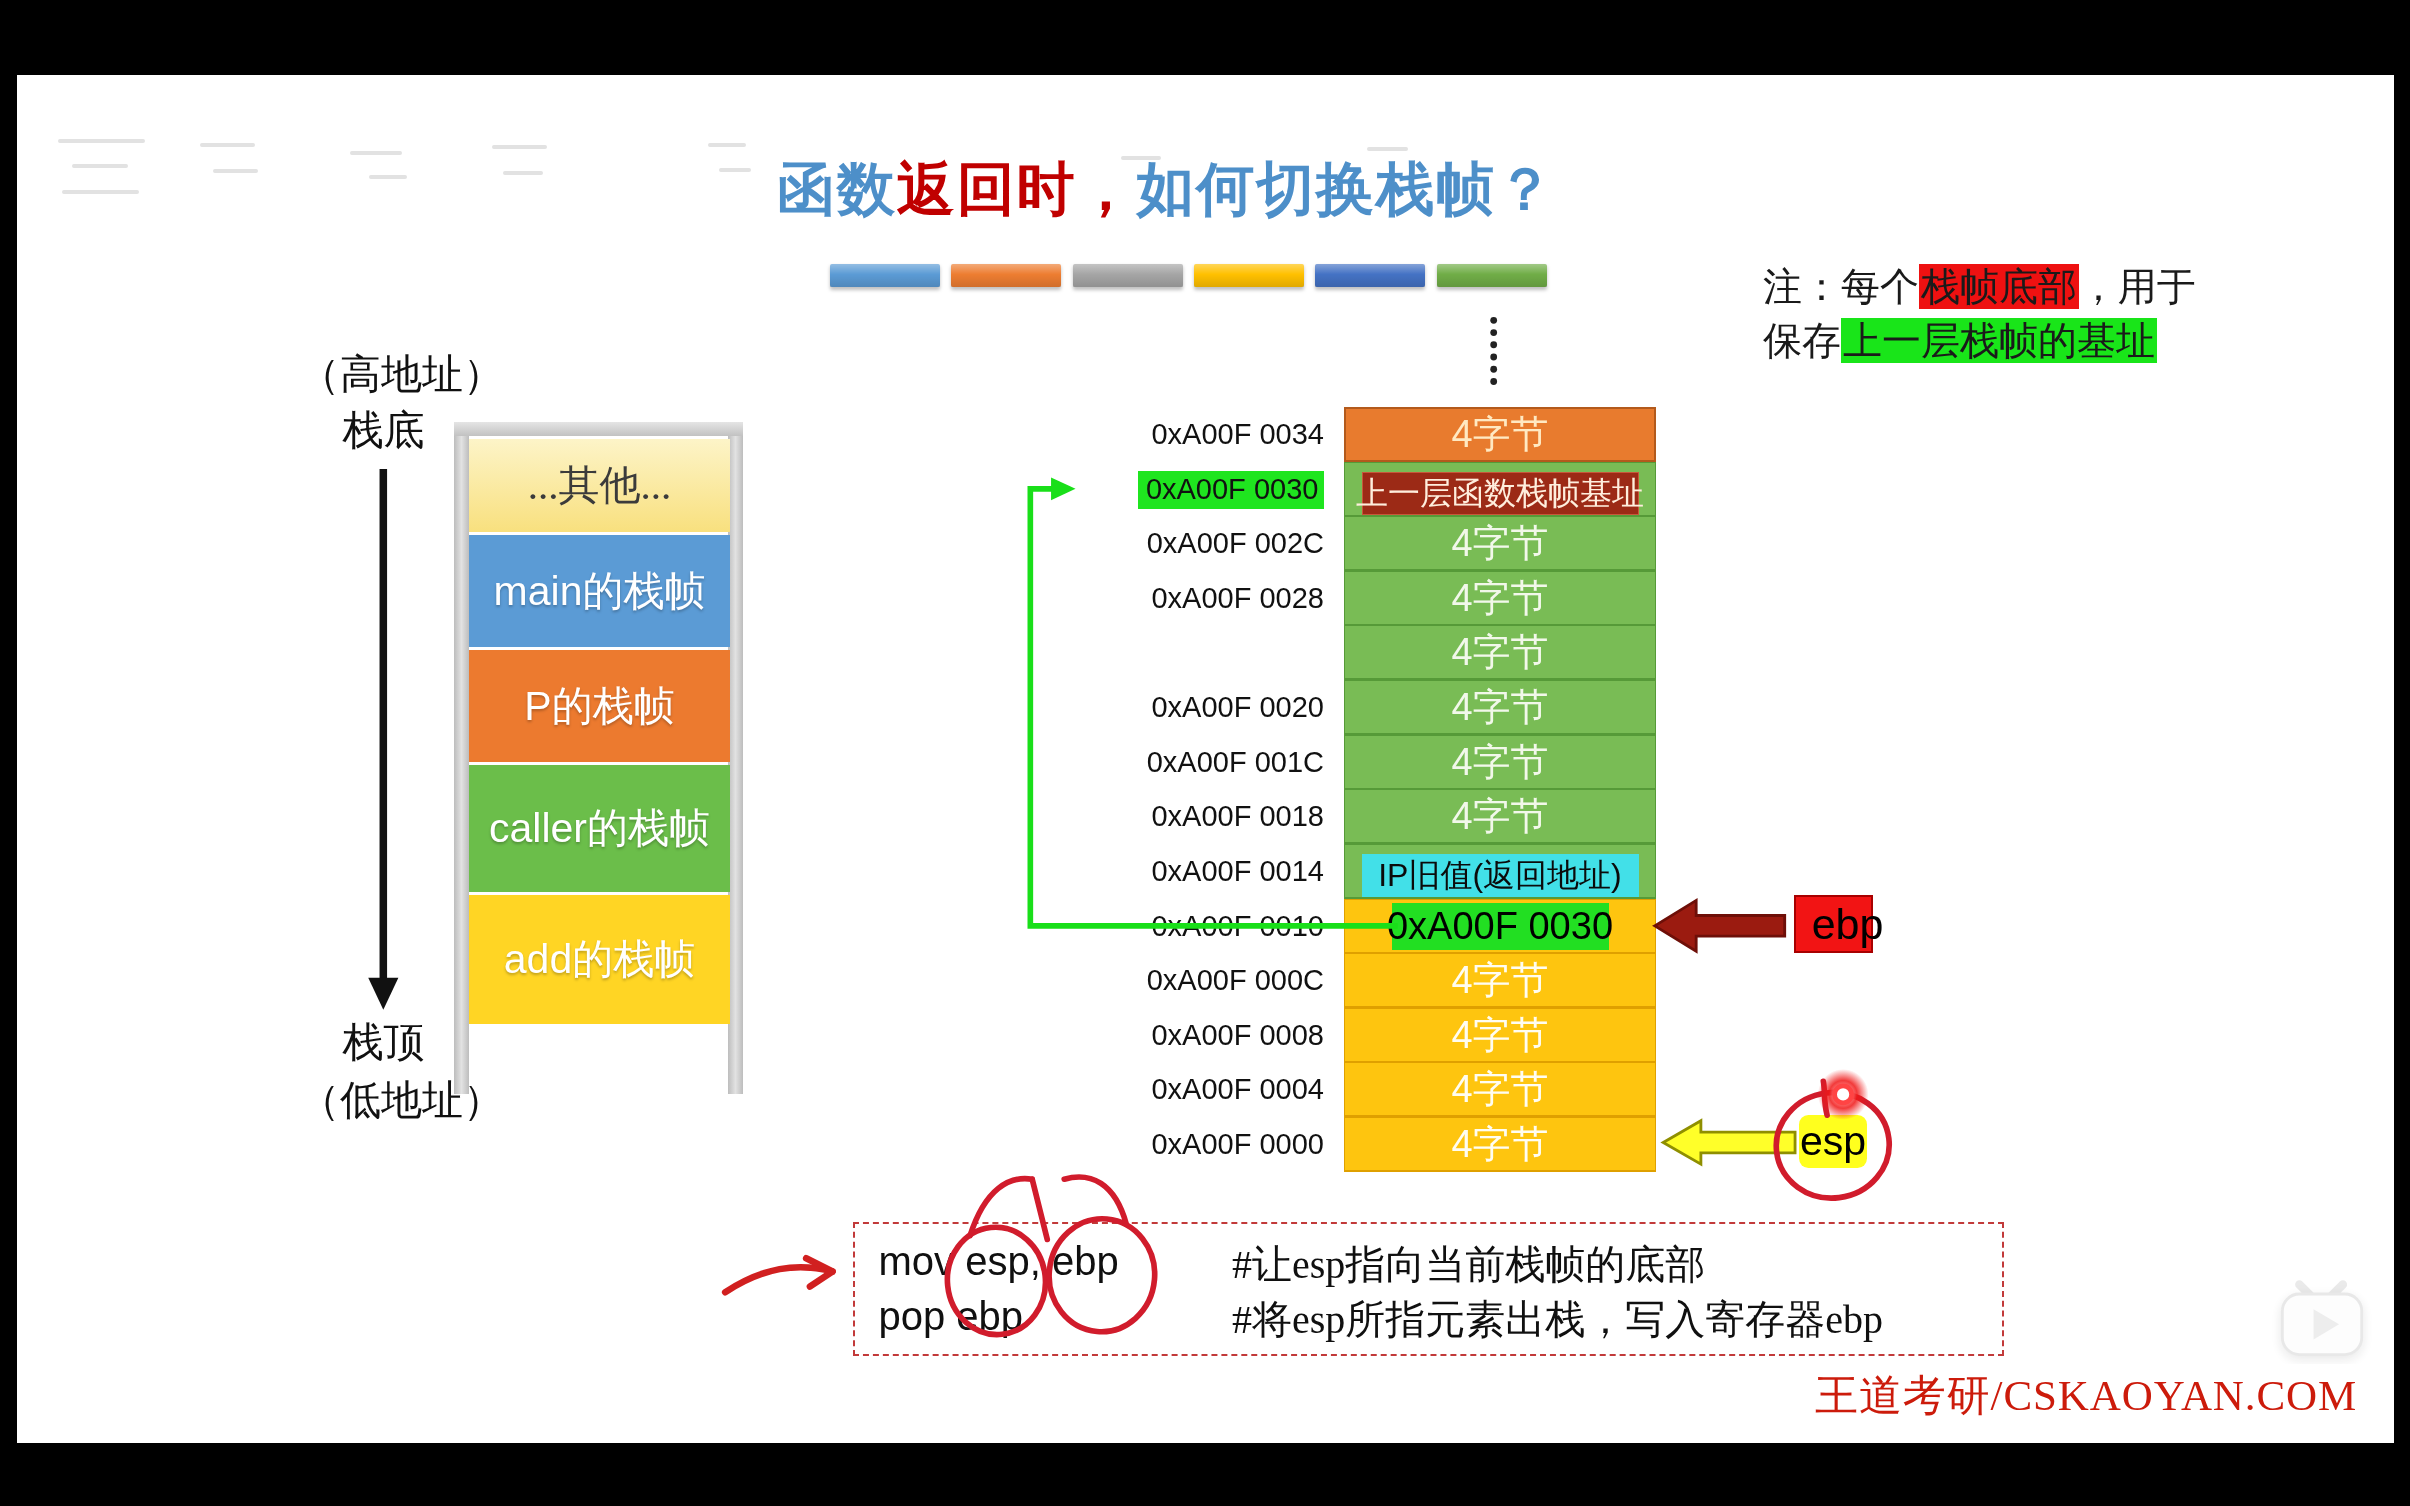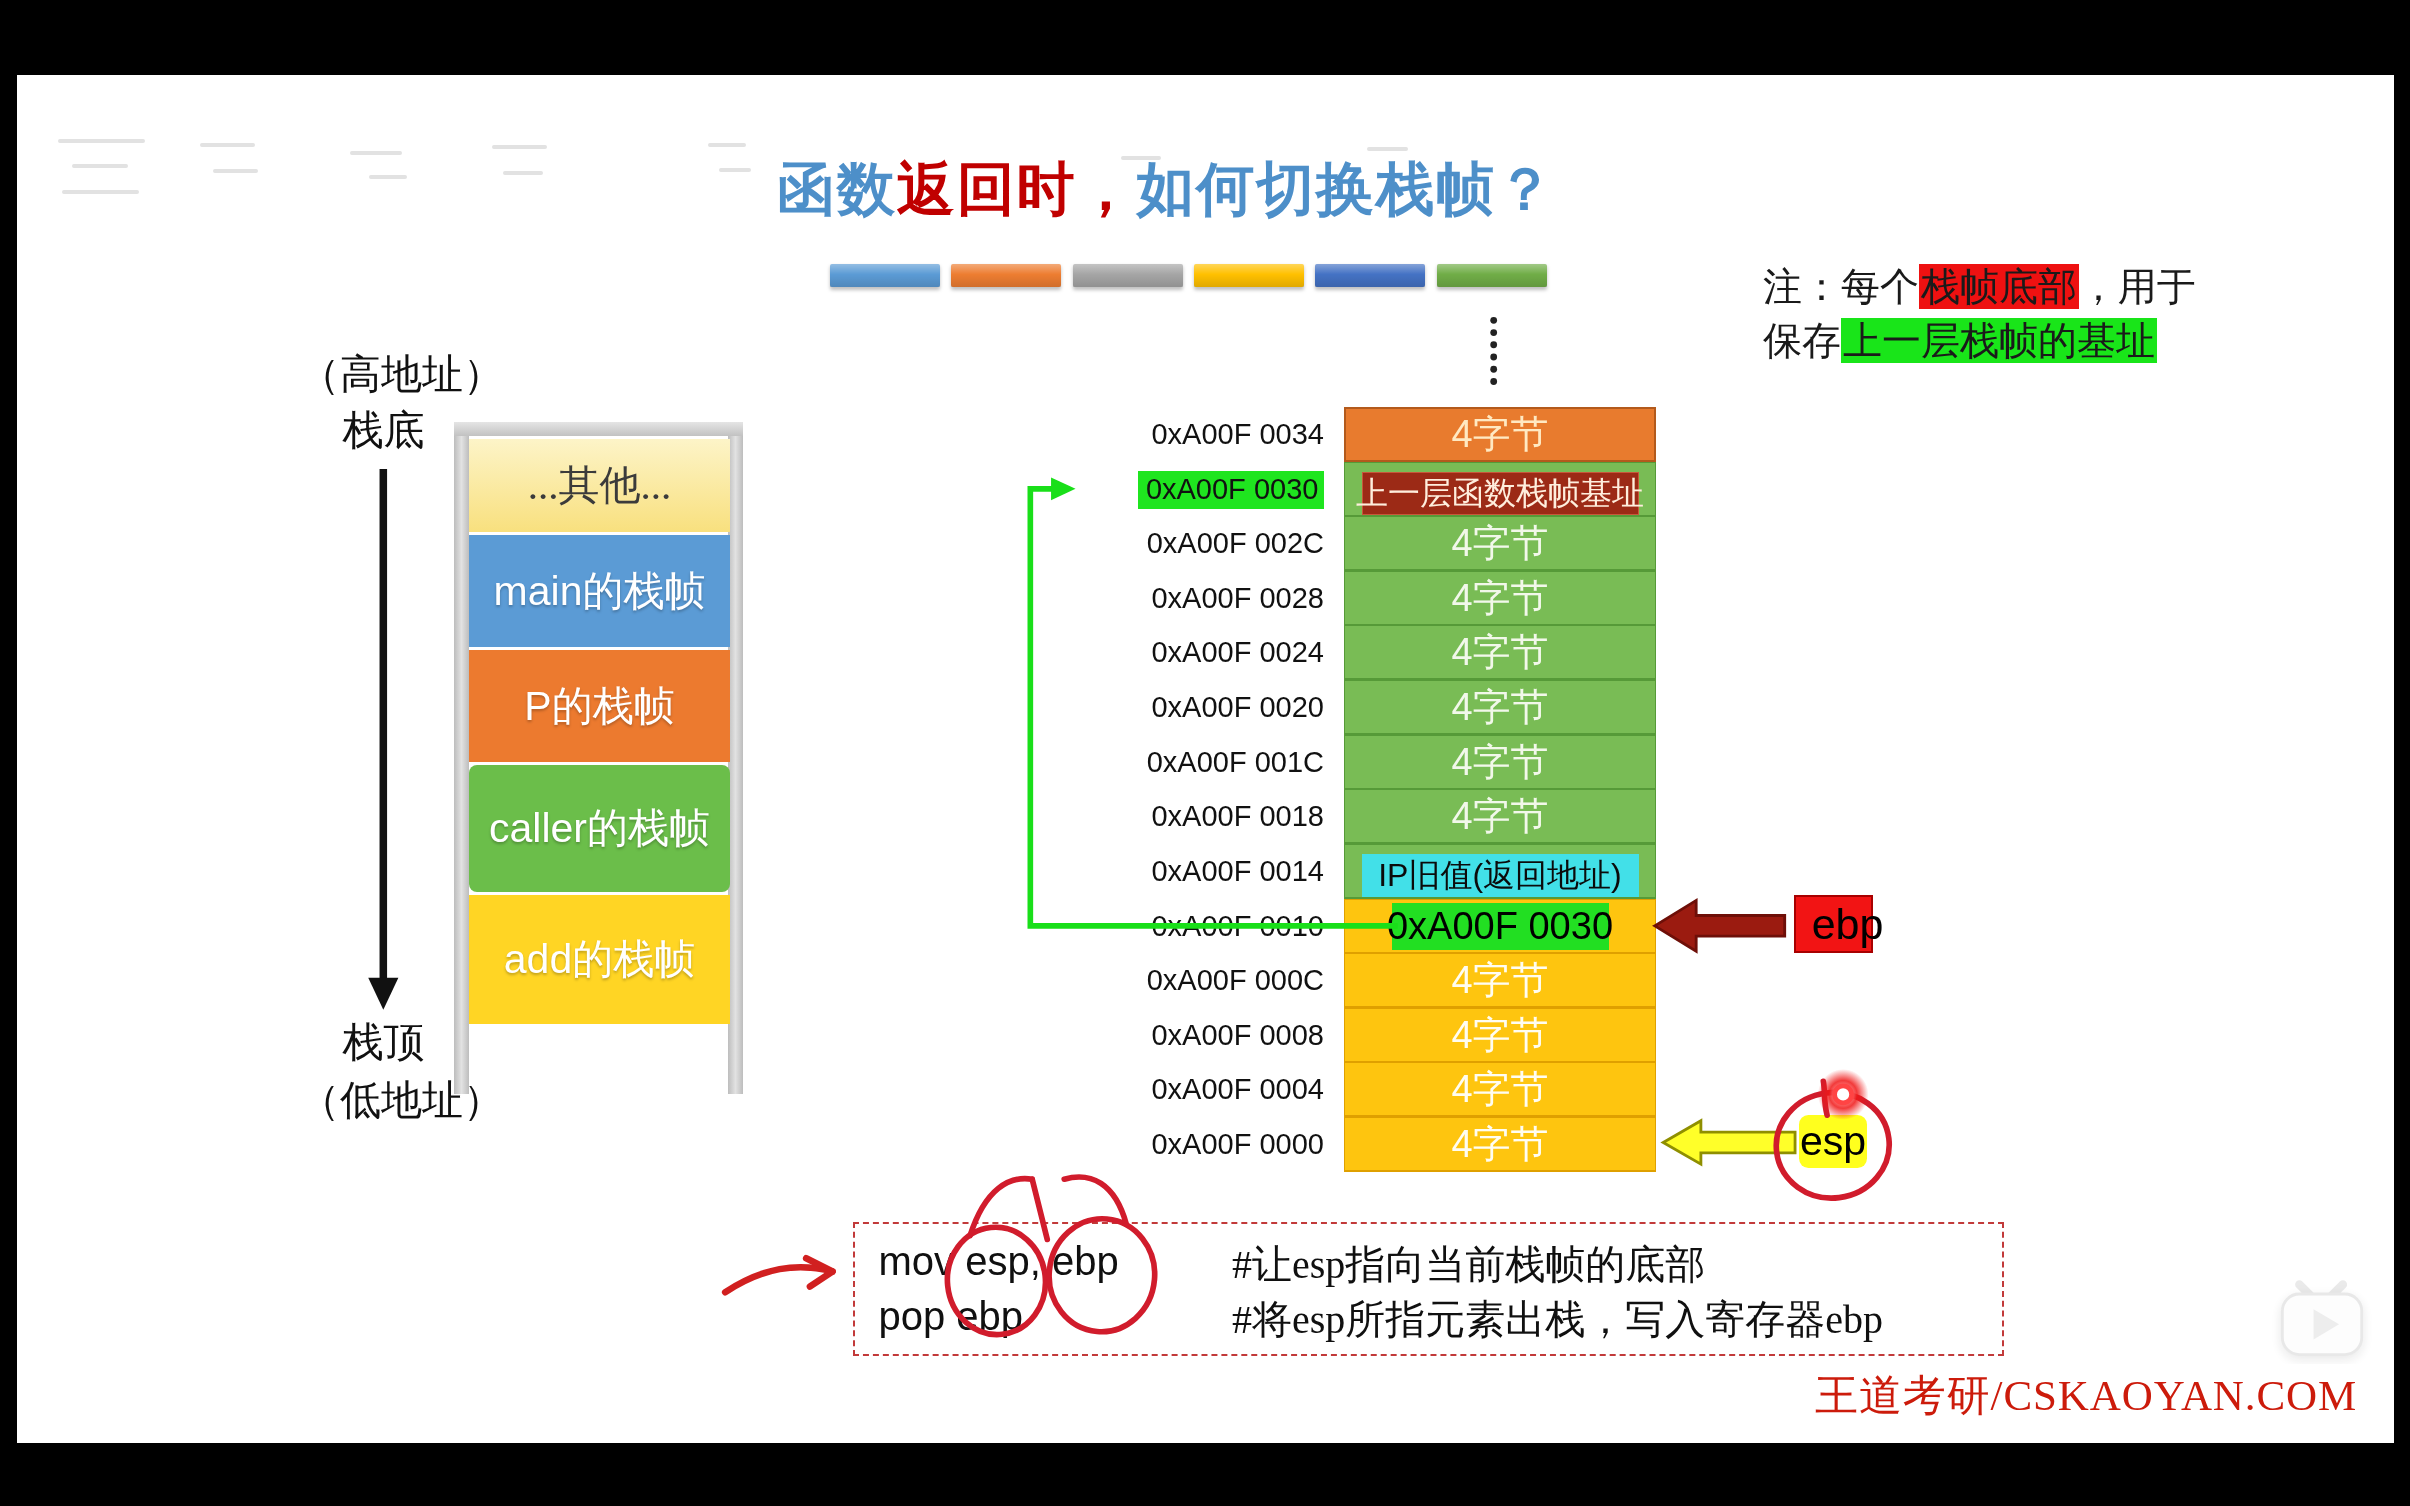--- a/index.html
+++ b/index.html
@@ -108,21 +108,21 @@
   <div class="side-label" style="top:1015px">栈顶</div>
   <div class="side-label" style="top:1073px">（低地址）</div>
 
   <div class="rail" style="left:454px;top:424px;height:670px"></div>
   <div class="rail" style="left:728px;top:424px;height:670px"></div>
   <div class="rail-top" style="left:454px;top:422px;width:289px"></div>
 
   <div class="frame" style="top:439px;height:93px;background:linear-gradient(180deg,#fdf4c8,#f8e07e);color:#3b3b3b;font-family:'Liberation Serif','DejaVu Serif',serif;text-shadow:none;">...其他...</div>
   <div class="frame" style="top:535px;height:112px;background:#5b9bd5;">main的栈帧</div>
   <div class="frame" style="top:650px;height:112px;background:#ec7a2f;">P的栈帧</div>
-  <div class="frame" style="top:765px;height:127px;background:#6bbe4a;border-radius:8px;">caller的栈帧</div>
+  <div class="frame" style="top:765px;height:127px;background:#6bbe4a;">caller的栈帧</div>
   <div class="frame" style="top:895px;height:129px;background:#ffd524;">add的栈帧</div>
 
   <div class="abs" id="memtable">
     <div class="mrow" style="top:0">
         <div class="maddr"><span>0xA00F 0034</span></div>
         <div class="mcell c-orange">
           <span>4字节</span>
         </div>
       </div>
     <div class="mrow" style="top:55px">
@@ -137,21 +137,20 @@
           <span>4字节</span>
         </div>
       </div>
     <div class="mrow" style="top:164px">
         <div class="maddr"><span>0xA00F 0028</span></div>
         <div class="mcell c-green">
           <span>4字节</span>
         </div>
       </div>
     <div class="mrow" style="top:218px">
-        <div class="maddr"><span>0xA00F 0024</span></div>
         <div class="mcell c-green">
           <span>4字节</span>
         </div>
       </div>
     <div class="mrow" style="top:273px">
         <div class="maddr"><span>0xA00F 0020</span></div>
         <div class="mcell c-green">
           <span>4字节</span>
         </div>
       </div>

